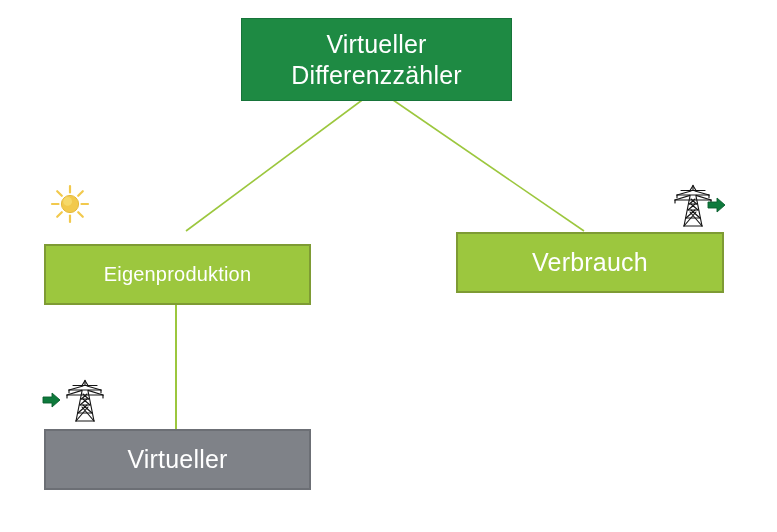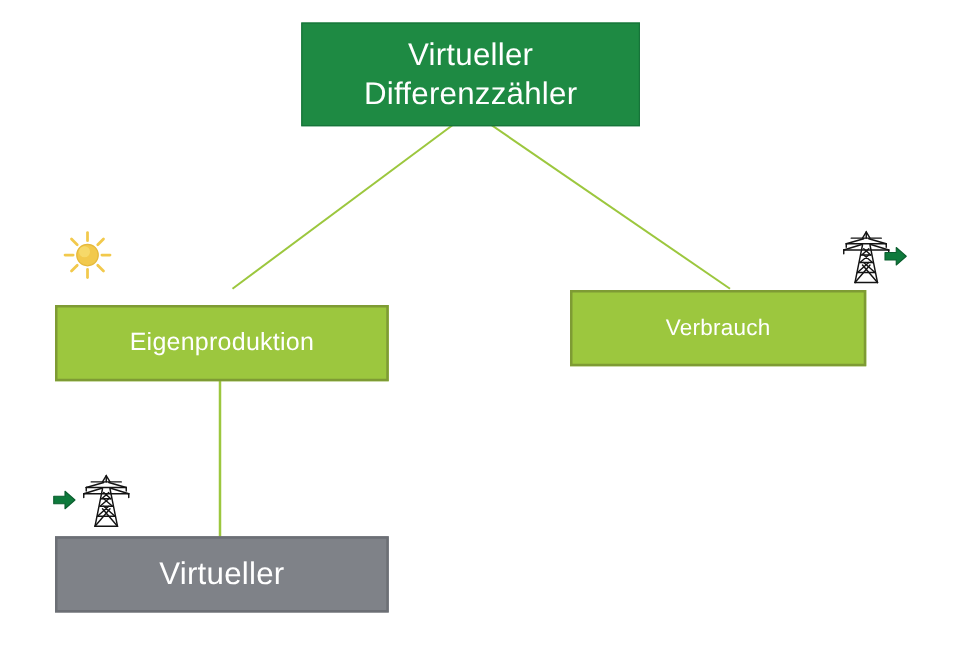--- a/index.html
+++ b/index.html
@@ -65,25 +65,25 @@
     width: 267px;
     height: 61px;
     background: #9CC73E;
     border: 2px solid #7E9B34;
     font-size: 20px;
     margin-top: 12px;
   }
   #node-verbrauch {
     left: 456px;
     top: 232px;
-    width: 237px;
+    width: 268px;
     height: 61px;
     background: #9CC73E;
     border: 2px solid #7E9B34;
-    font-size: 18px;
+    font-size: 25px;
   }
 
   
   #node-einspeisung {
     left: 44px;
     top: 429px;
     width: 267px;
     height: 61px;
     background: #7F8288;
     border: 2px solid #6C6F75;

